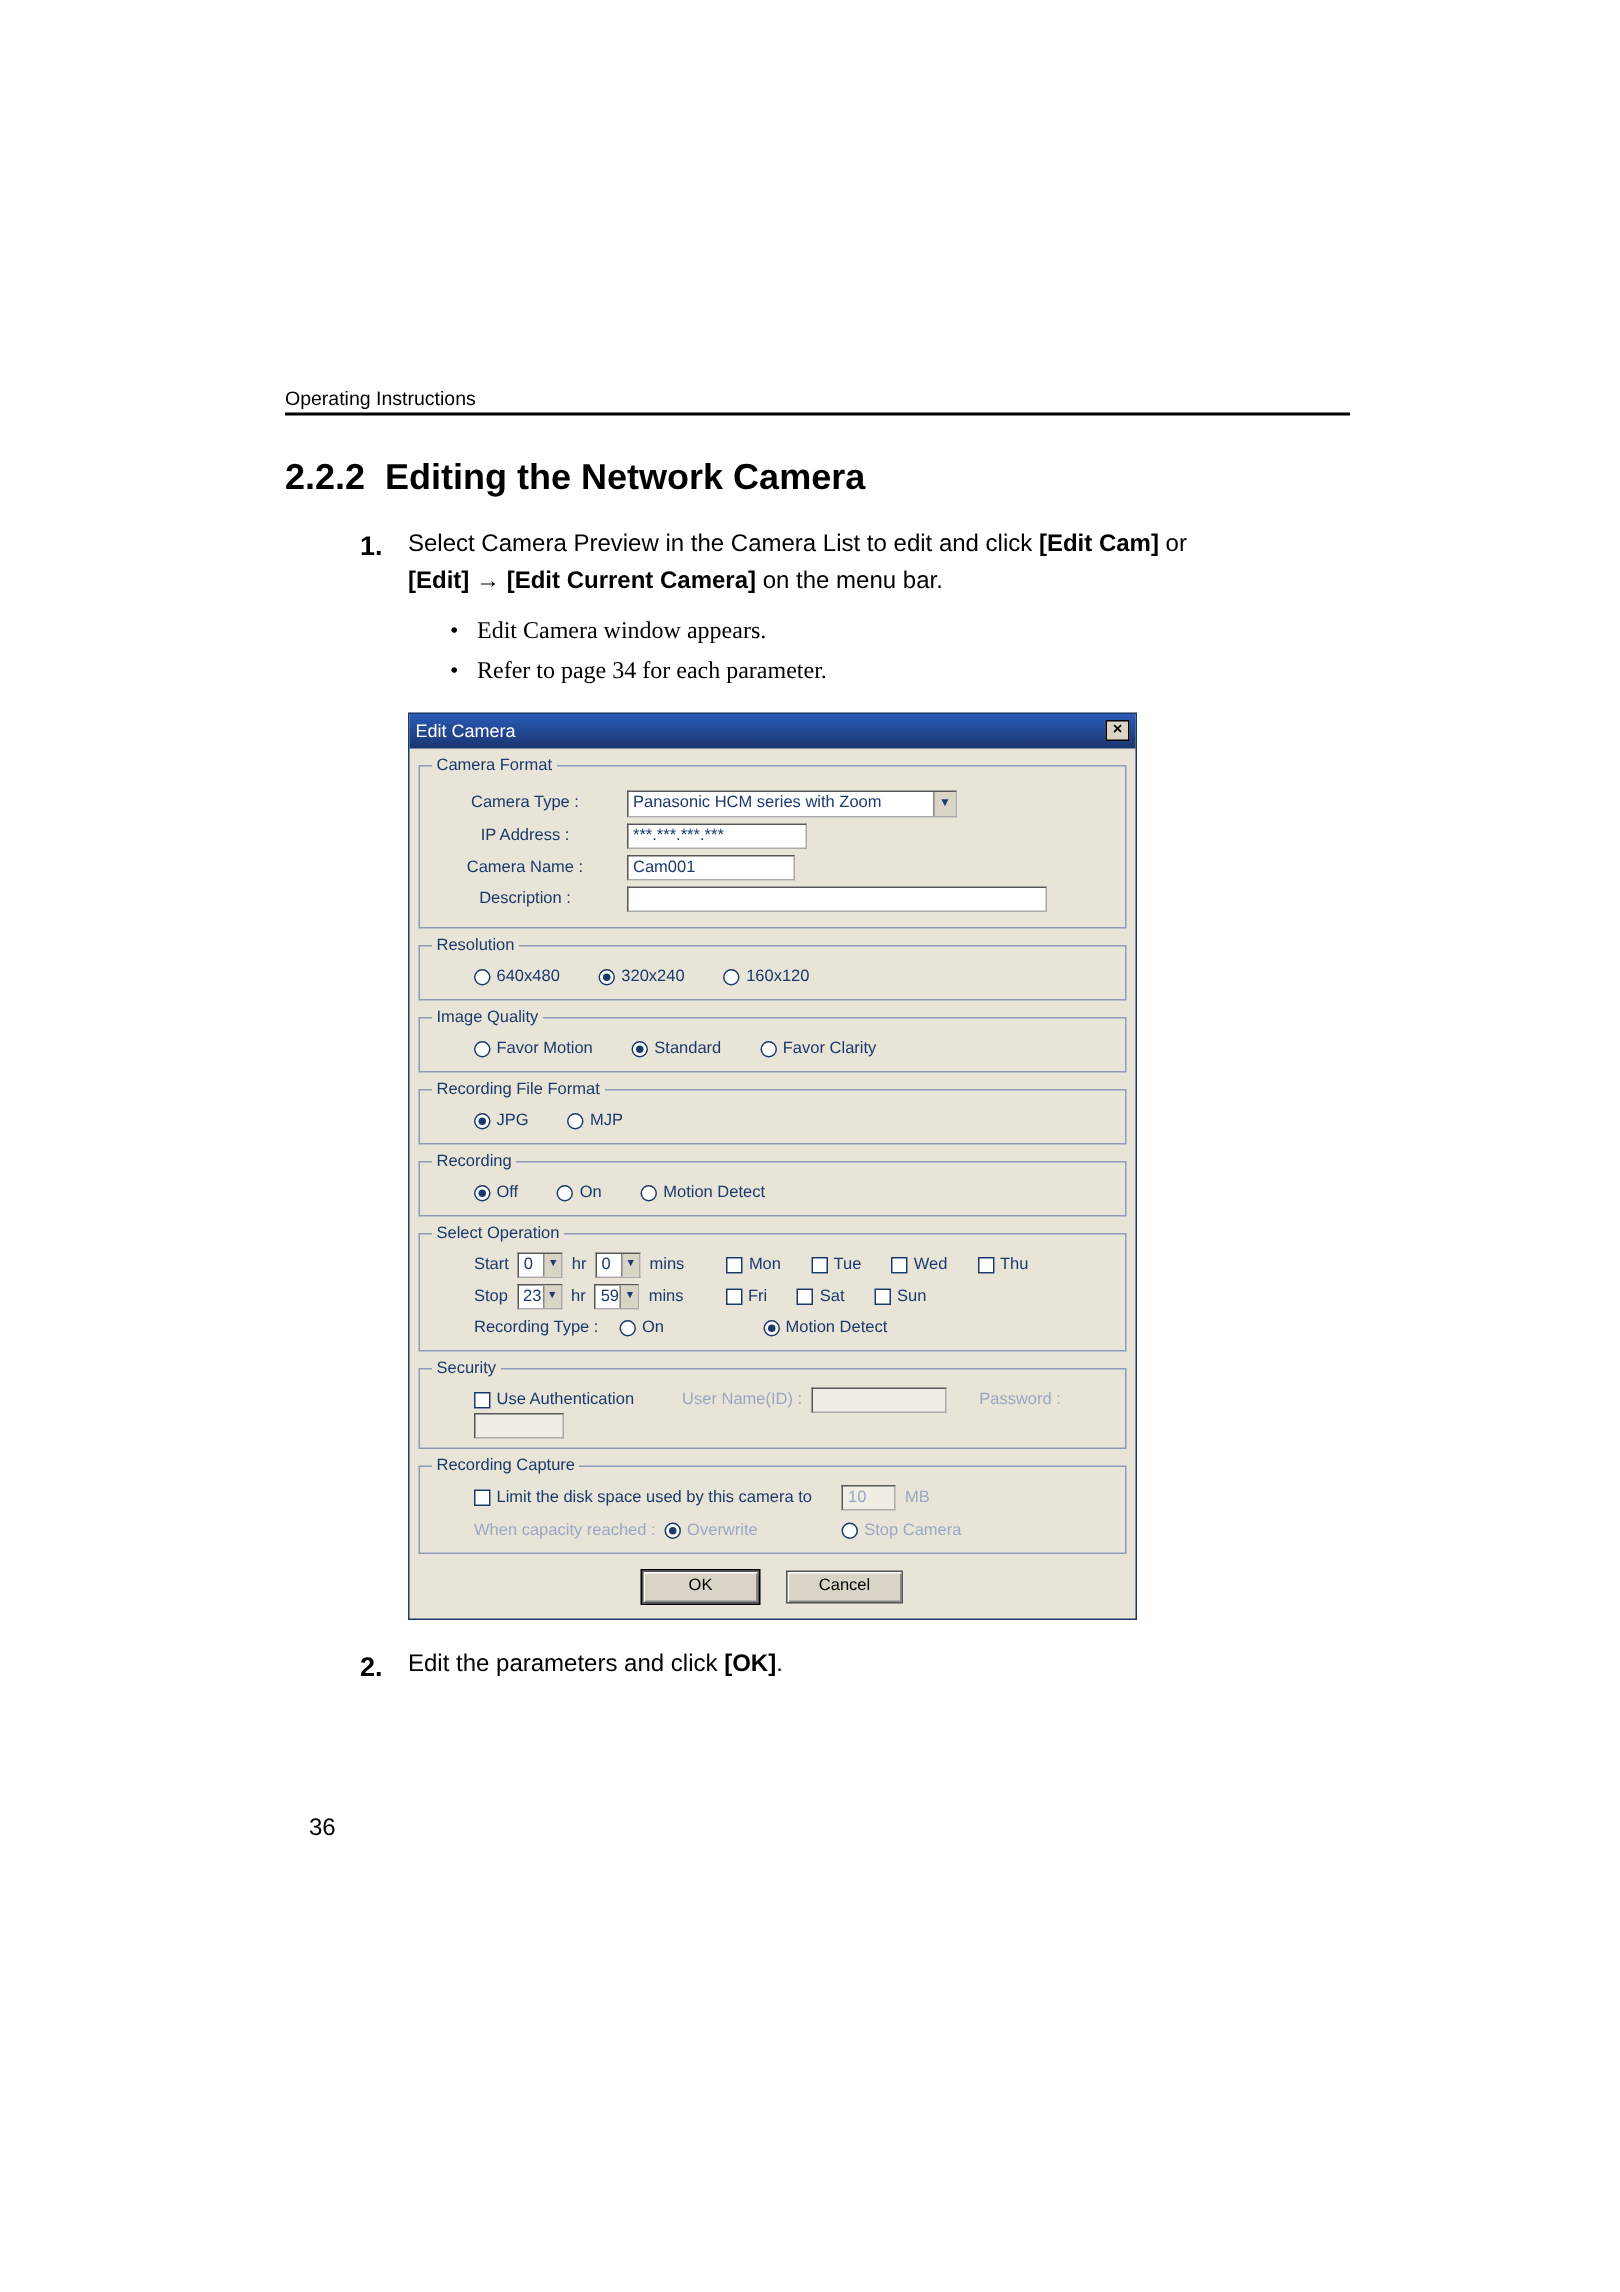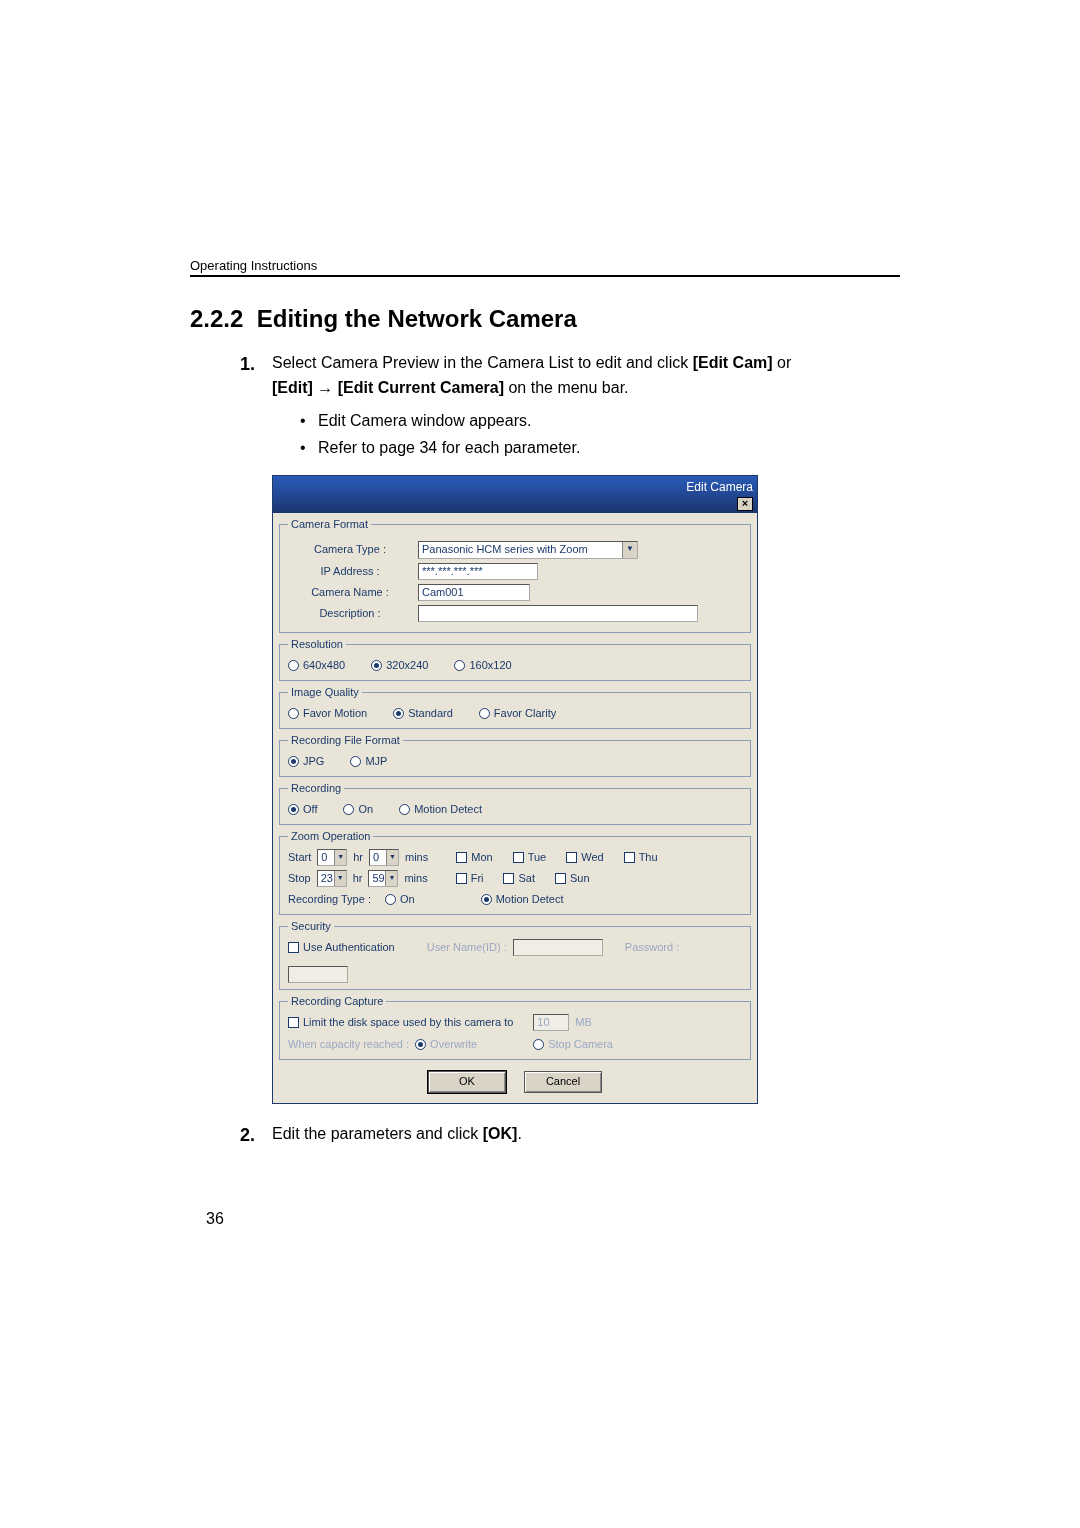--- a/index.html
+++ b/index.html
@@ -54,20 +54,21 @@
   ul.bullets {
     list-style: none;
     padding-left: 28px;
     margin: 6px 0 14px 0;
   }
   ul.bullets li {
     position: relative;
     padding-left: 18px;
     font-size: 16px;
     line-height: 1.7;
+    font-family: Liberation Serif, serif;
   }
   ul.bullets li::before {
     content: "•";
     position: absolute;
     left: 0;
   }
   b { font-weight: bold; }
   .page-num {
     position: absolute;
     left: 206px;
@@ -84,23 +85,22 @@
     font-family: "MS Sans Serif", Tahoma, sans-serif;
     font-size: 11px;
     color: #1b3a6b;
   }
   .titlebar {
     background: linear-gradient(#2a5bb8, #1a3570);
     color: #fff;
     font-size: 12px;
     padding: 2px 4px;
     display: flex;
-    align-items: flex-end;
+    align-items: center;
     justify-content: space-between;
-    flex-direction: column;
   }
   .titlebar .close {
     width: 16px; height: 14px;
     background: #d9d4c6;
     border: 1px solid #000;
     color: #000;
     font-size: 11px;
     line-height: 10px;
     text-align: center;
     font-weight: bold;
@@ -171,21 +171,21 @@
     background: #1b3a6b;
     border-radius: 50%;
   }
   .check i {
     width: 11px; height: 11px;
     border: 1px solid #1b3a6b;
     margin-right: 4px;
     background: #fff;
     display: inline-block;
   }
-  .inline { display: flex; flex-wrap: wrap; align-items: center; gap: 10px 6px; }
+  .inline { display: flex; flex-wrap: wrap; align-items: center; gap: 0 6px; margin-left: 28px; }
   .minisel {
     background: #fff;
     border: 1px inset #aaa;
     height: 17px;
     width: 30px;
     font-size: 11px;
     padding: 0 12px 0 3px;
     display: inline-flex;
     align-items: center;
     position: relative;
@@ -333,21 +333,21 @@
                   <span>On</span>
                 </span>
               <span class="radio">
                   <i></i>
                   <span>Motion Detect</span>
                 </span>
             </div>
           </fieldset>
 
           <fieldset>
-            <legend>Zoom Operation</legend>
+            <legend>Select Operation</legend>
             <div class="inline" style="margin-bottom:4px">
               <span>Start</span>
               <span class="minisel">
                   <span>0</span>
                   <span class="drop">▼</span>
                 </span>
               <span>hr</span>
               <span class="minisel">
                   <span>0</span>
                   <span class="drop">▼</span>

